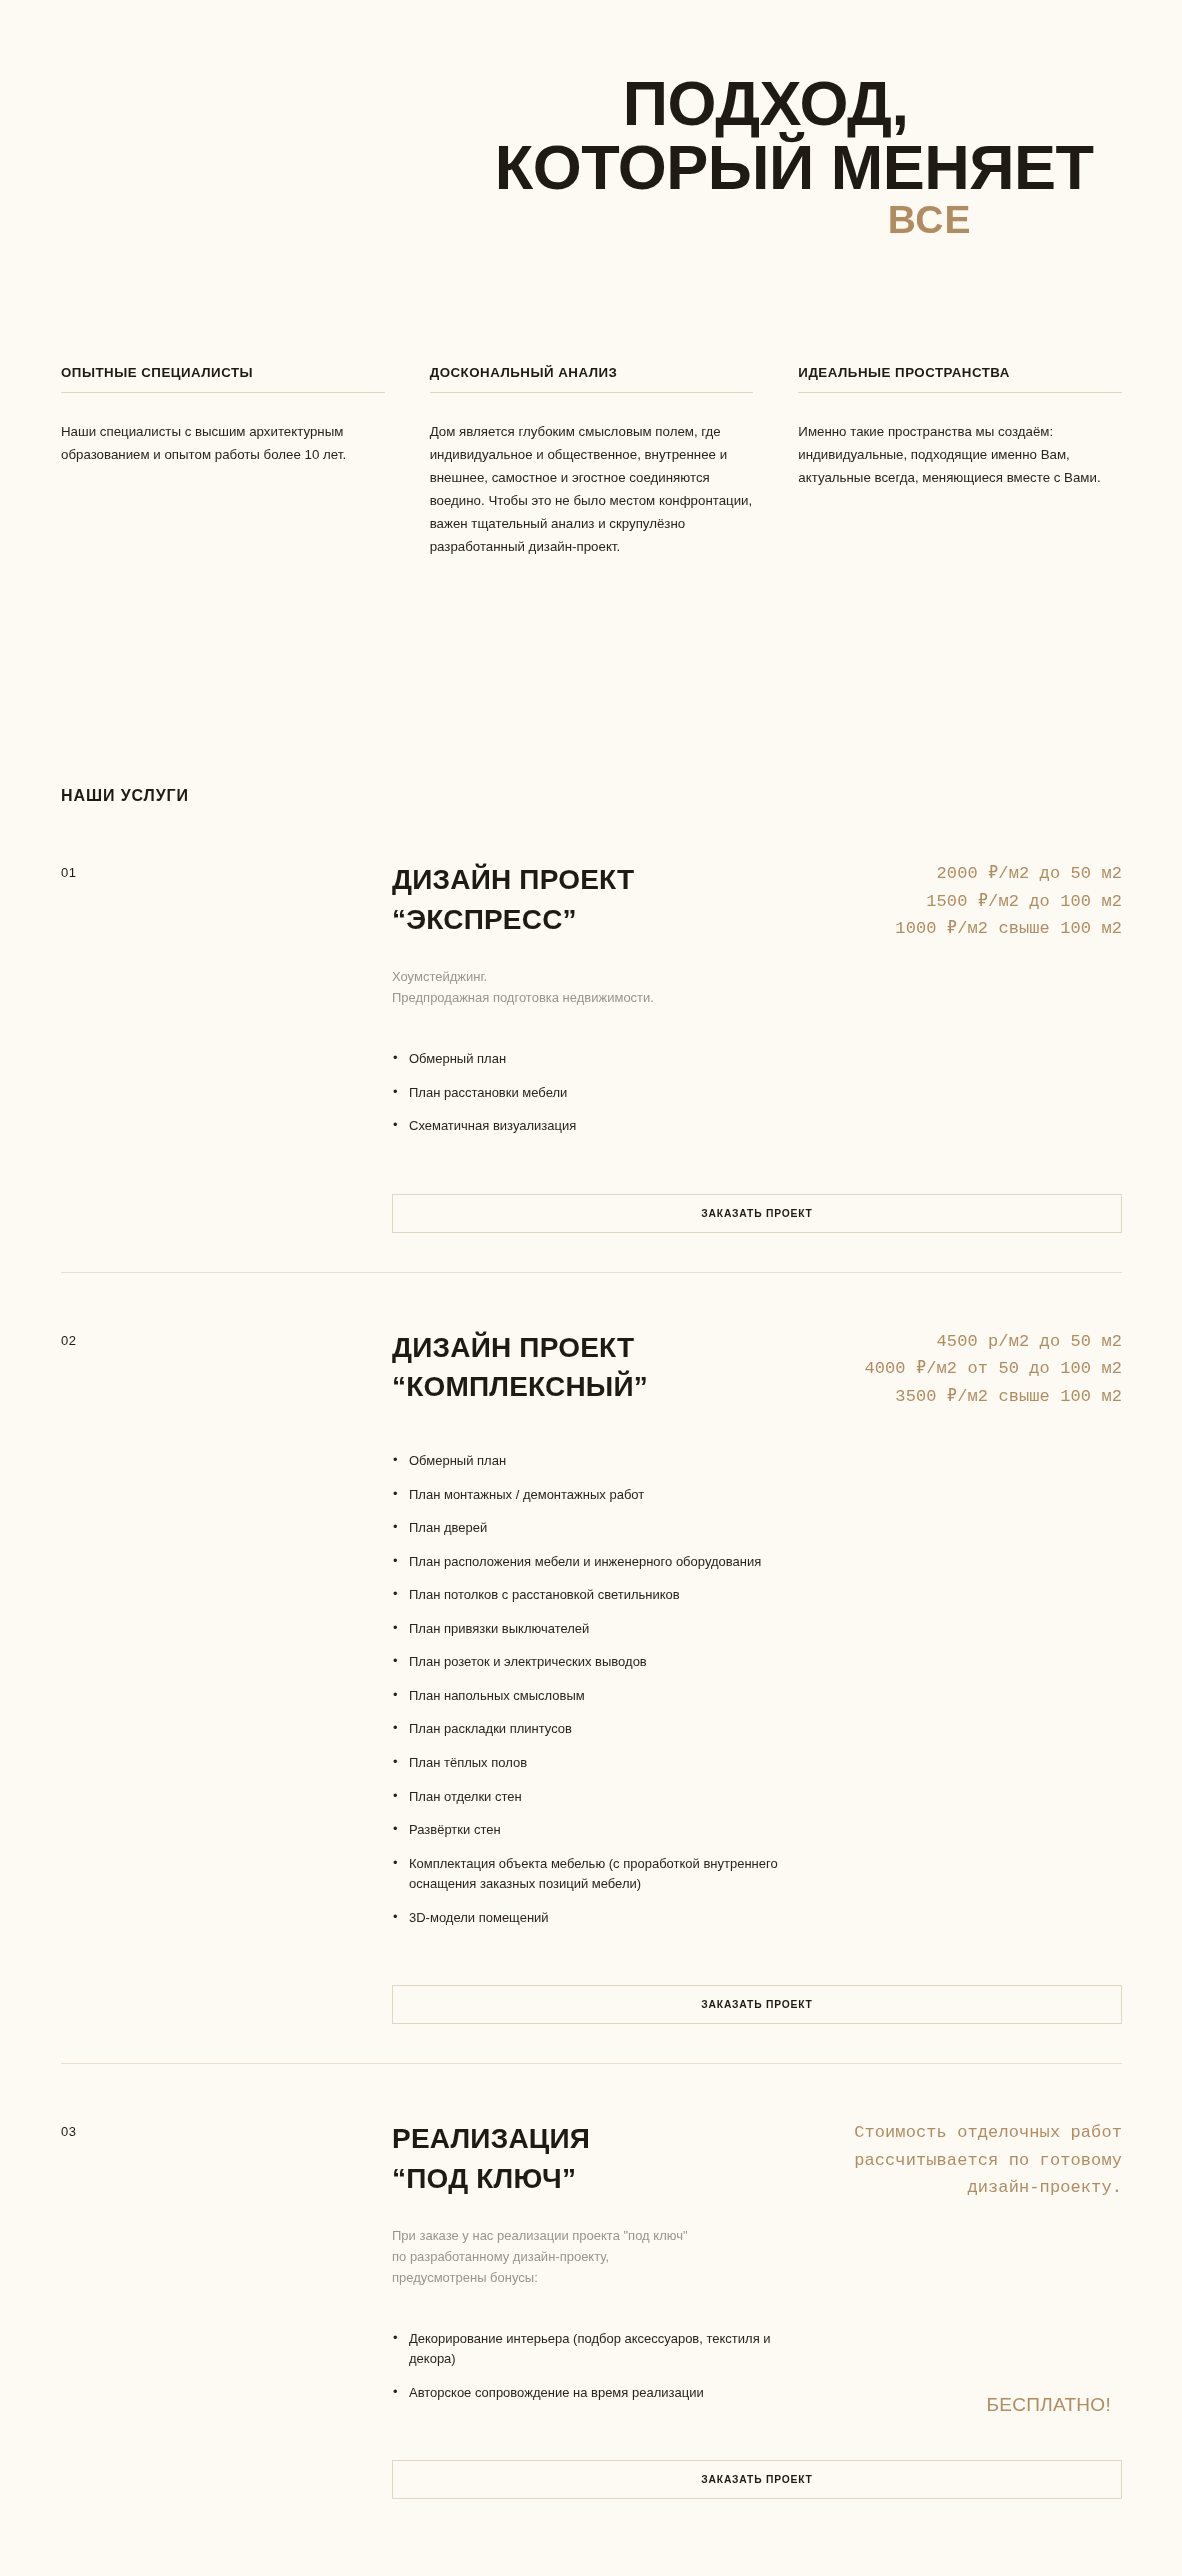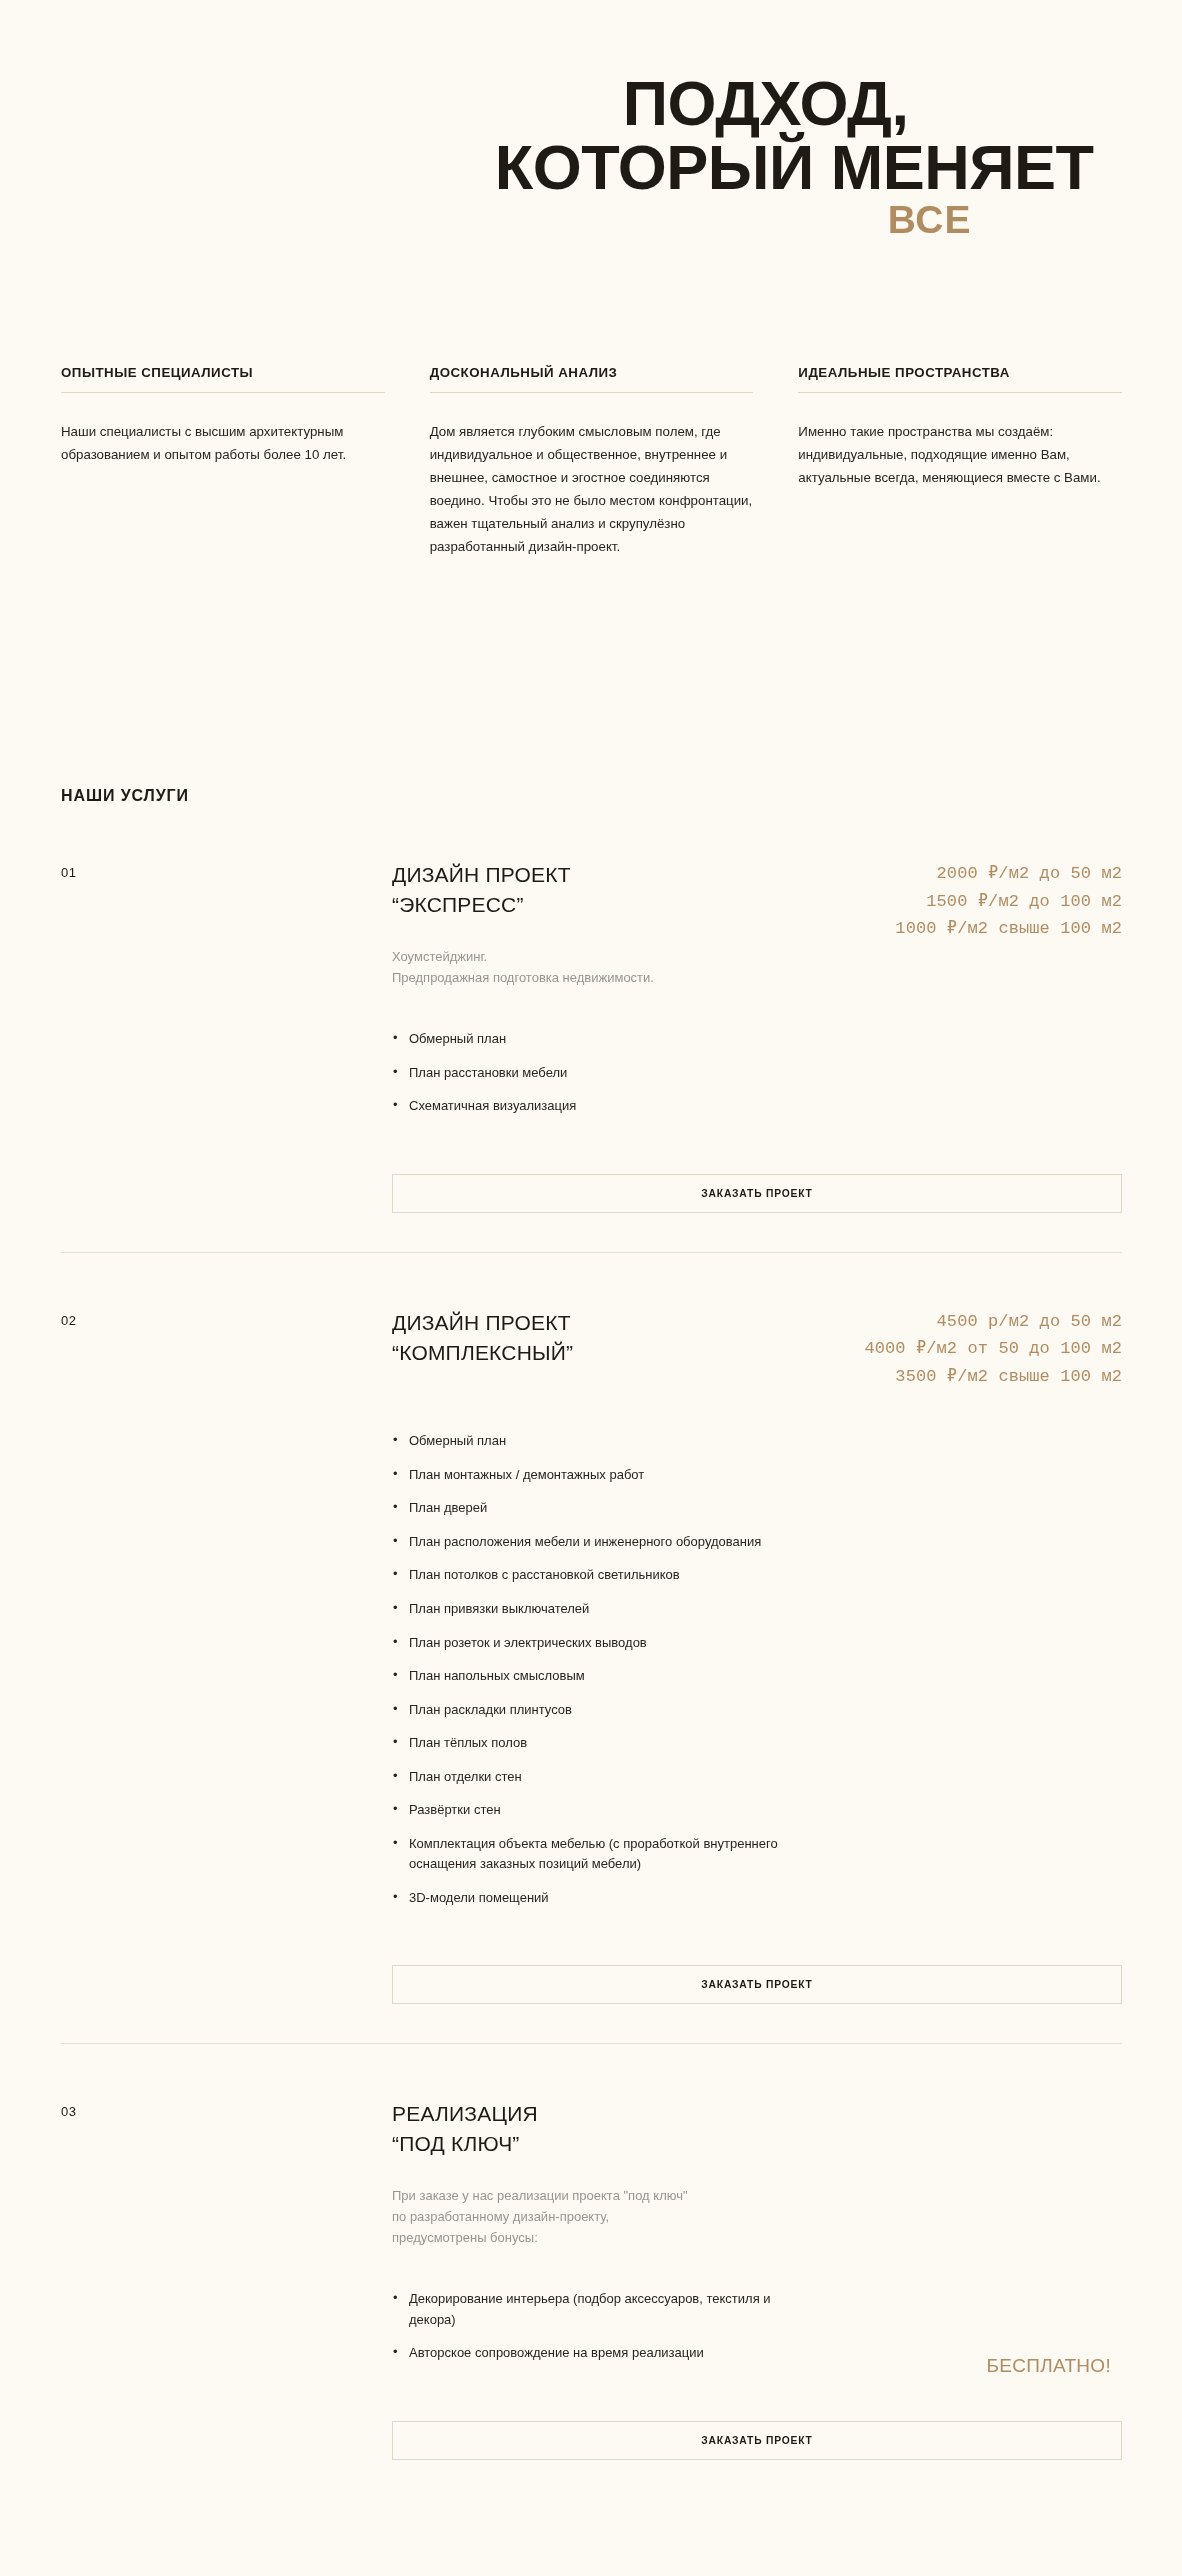--- a/index.html
+++ b/index.html
@@ -123,22 +123,22 @@
     flex:0 0 325px;
     width:325px;
     text-align:right;
     color:var(--accent);
     font-size:17px;
     line-height:1.62;
     letter-spacing:0.1px;
     font-family:Liberation Mono, monospace;
   }
   .svc-title{
-    font-size:21px;
-    font-weight:400;
+    font-size:28px;
+    font-weight:700;
     line-height:1.42;
     letter-spacing:0.2px;
     color:var(--ink);
     white-space:pre-line;
   }
   .svc-desc{
     margin-top:26px;
     font-size:13px;
     line-height:1.62;
     color:var(--muted);
@@ -316,20 +316,23 @@
     <article class="service">
       <div class="service-head">
         <div class="svc-num">03</div>
         <div class="svc-main">
           <h2 class="svc-title">РЕАЛИЗАЦИЯ
 “ПОД КЛЮЧ”</h2>
           <p class="svc-desc">При заказе у нас реализации проекта "под ключ"
 по разработанному дизайн-проекту,
 предусмотрены бонусы:</p>
         </div>
+        <div class="svc-price">
+          <div>Стоимость отделочных работ рассчитывается по готовому дизайн-проекту.</div>
+        </div>
       </div>
       <div class="svc-body">
         <div class="spacer"></div>
         <ul class="svc-list">
           <li>Декорирование интерьера (подбор аксессуаров, текстиля и декора)</li>
           <li>Авторское сопровождение на время реализации</li>
         </ul>
         <div class="svc-right-col">
           <div class="free-tag">БЕСПЛАТНО!</div>
         </div>

